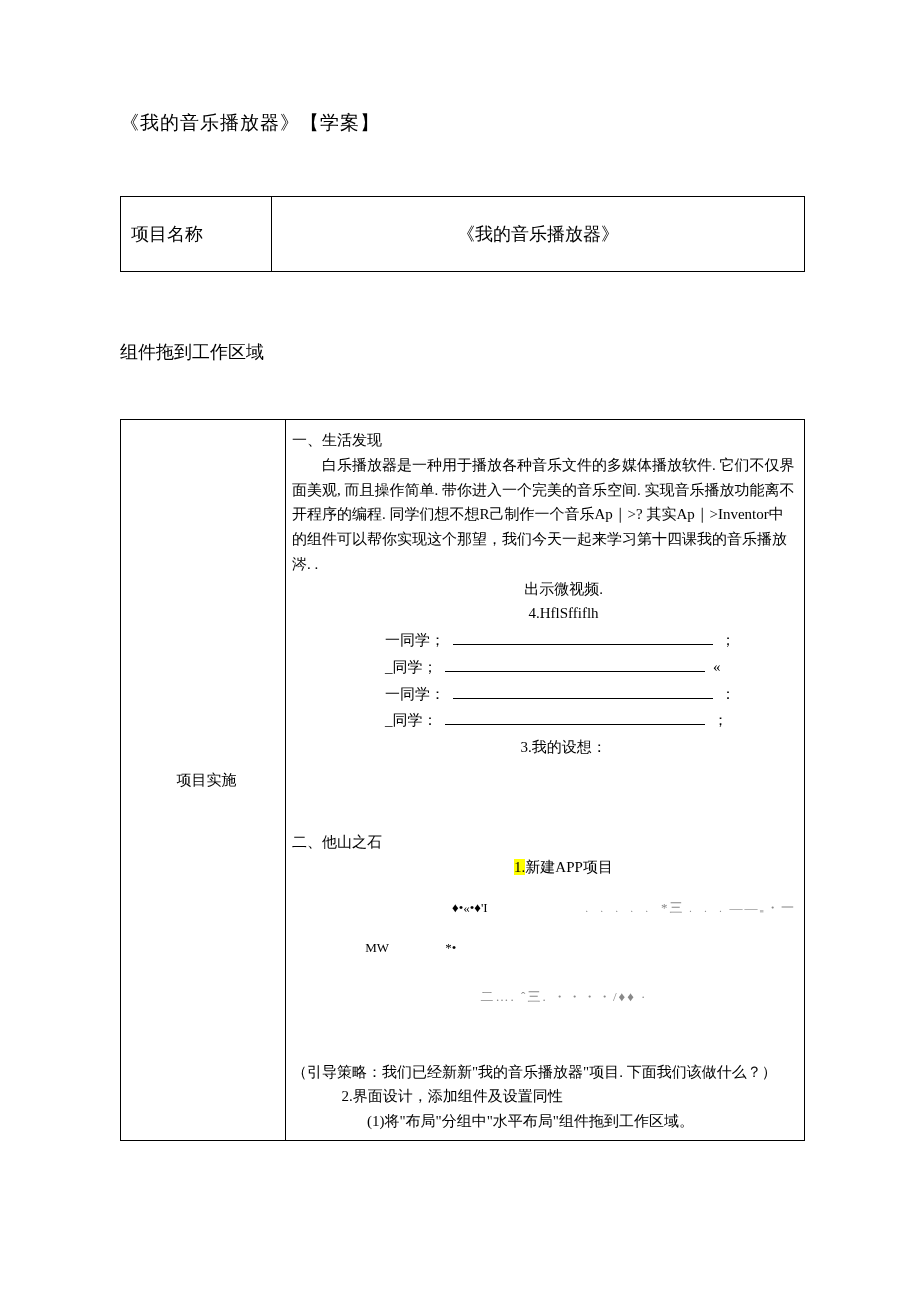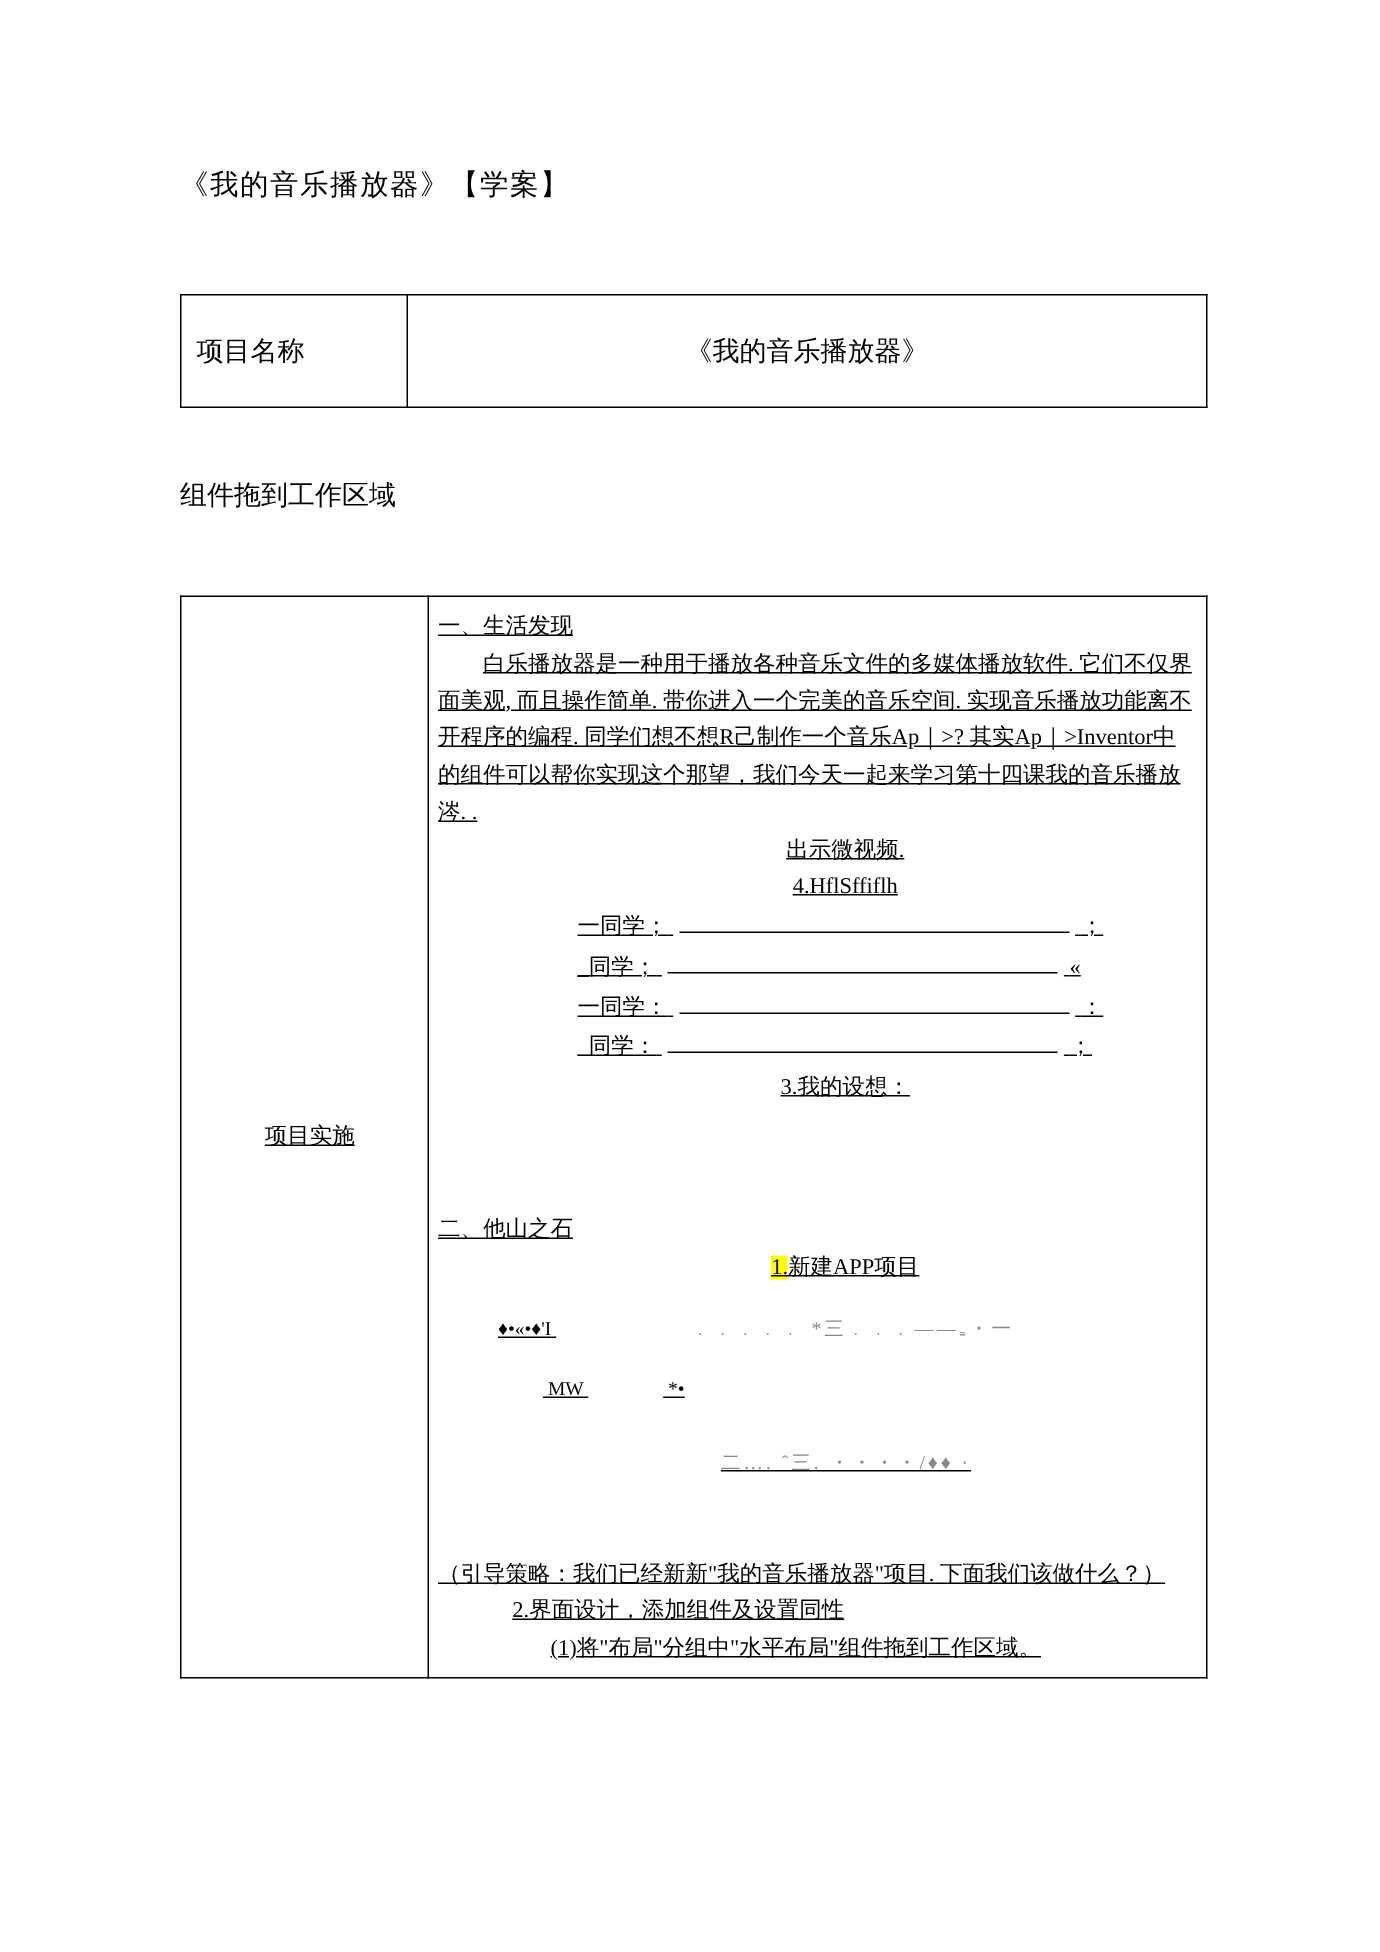--- a/index.html
+++ b/index.html
@@ -17,21 +17,21 @@
   }
   .doc-title {
     text-align: left;
     font-size: 19px;
     margin-bottom: 60px;
     letter-spacing: 1px;
   }
   .project-name-table {
     border-collapse: collapse;
     width: 100%;
-    margin-bottom: 46px;
+    margin-bottom: 68px;
   }
   .project-name-table td {
     border: 1px solid #000;
     padding: 25px 10px;
     font-size: 18px;
   }
   .pn-label {
     width: 130px;
     text-align: left;
     padding-left: 10px;
@@ -47,21 +47,20 @@
   }
   .main-table {
     border-collapse: collapse;
     width: 100%;
   }
   .main-table td {
     border: 1px solid #000;
     vertical-align: top;
     font-size: 15px;
     line-height: 1.65;
-    text-decoration: underline;
   }
   .left-cell {
     width: 155px;
     vertical-align: middle !important;
     font-size: 18px;
     padding-left: 8px;
     text-align: center;
   }
   .right-cell {
     padding: 6px 8px 6px 6px;
@@ -97,20 +96,21 @@
   }
   .hl {
     background: #ffff00;
   }
   .fig-area {
     padding: 8px 0 10px 40px;
     font-size: 13px;
   }
   .fig-line1 {
     margin: 10px 0 6px 0;
+    text-align: right;
   }
   .fig-mid {
     display: inline-block;
     margin-left: 90px;
     font-family: serif;
     letter-spacing: 1px;
     position: relative;
   }
   .fig-mid-dots {
     letter-spacing: 2px;

